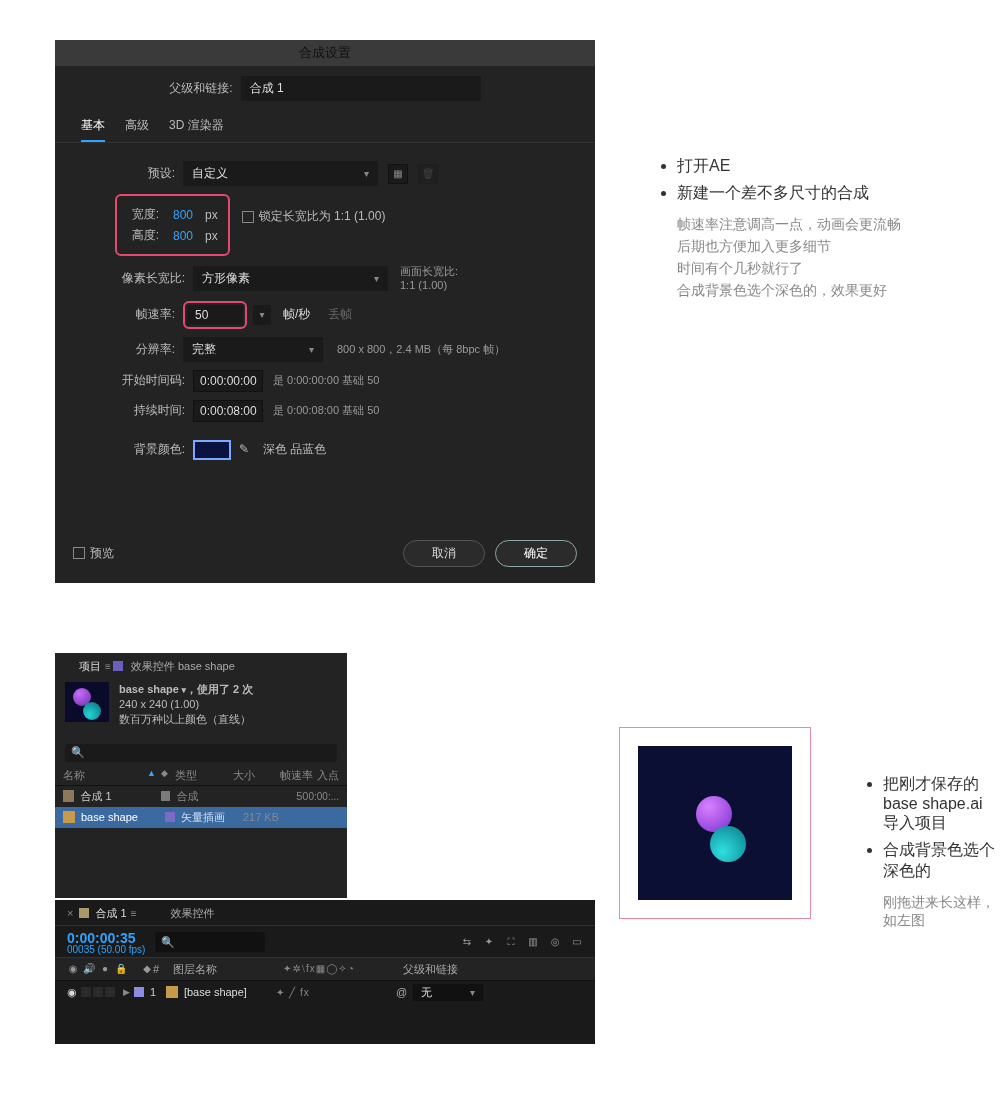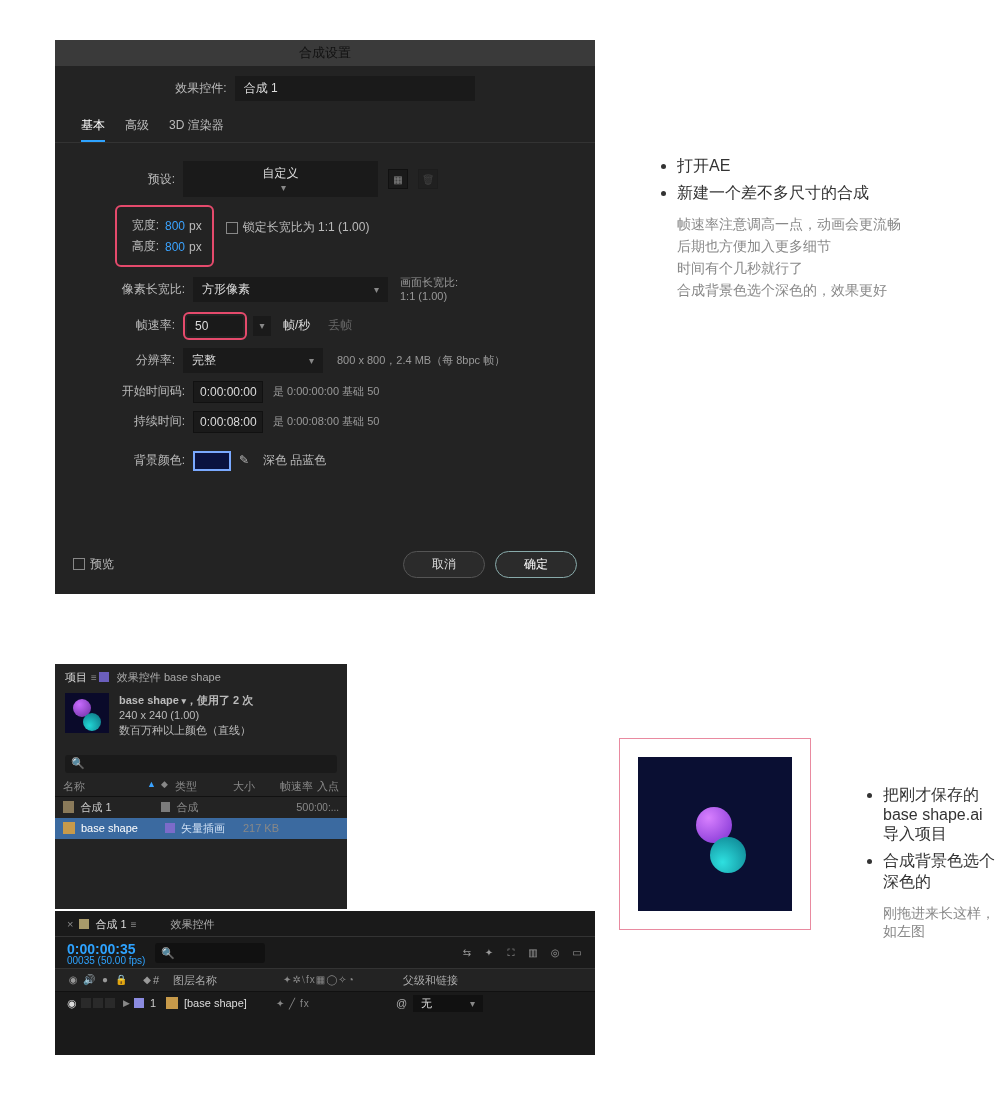--- a/index.html
+++ b/index.html
@@ -17,26 +17,26 @@
   .comp-name-input { width: 240px; }
 
   .tabs { display: flex; gap: 20px; padding: 6px 26px 0; border-bottom: 1px solid #333; }
   .tab { padding: 4px 0 6px; color: #bbb; cursor: pointer; }
   .tab.active { color: #fff; border-bottom: 2px solid #2ea3ff; }
 
   .body-inner { padding: 10px 24px 8px 60px; }
   .lbl { width: 60px; text-align: right; margin-right: 8px; color: #bbb; }
   .lbl.wide { width: 70px; }
   .select { background: #1a1a1a; border: 1px solid #1a1a1a; color: #ddd; padding: 3px 8px; display: inline-flex; align-items: center; justify-content: space-between; }
-  .preset-sel { width: 195px; flex-direction: column; }
+  .preset-sel { width: 195px; }
   .chev { font-size: 10px; color: #888; margin-left: 6px; }
   .after-icon { width: 20px; height: 20px; background: #1a1a1a; margin-left: 10px; border: 1px solid #111; display: inline-flex; align-items: center; justify-content: center; color: #888; font-size: 10px; }
 
   .dims-hl { border: 2px solid #e54a6c; border-radius: 6px; padding: 6px 10px; display: inline-block; }
-  .dim-row { display: flex; align-items: center; margin: 4px 0; }
+  .dim-row { display: flex; align-items: center; margin: 4px 0; gap: 8px; }
   .dim-lbl { width: 32px; text-align: right; margin-right: 6px; color: #bbb; }
   .blue { color: #3aa3ff; }
   .unit { color: #bbb; margin-left: 4px; }
   .lock-row { display: inline-flex; align-items: center; margin-left: 12px; color: #bbb; }
   .checkbox { width: 12px; height: 12px; border: 1px solid #888; margin-right: 5px; }
 
   .par-row .select { width: 195px; }
   .par-note { margin-left: 12px; color: #999; font-size: 11px; line-height: 1.3; }
 
   .fps-hl { border: 2px solid #e54a6c; border-radius: 6px; padding: 2px 2px; display: inline-flex; align-items: center; }
@@ -66,21 +66,21 @@
   .notes ul { list-style: disc; padding-left: 22px; }
   .notes li { margin: 6px 0; }
   .subnotes { margin: 12px 0 0 22px; color: #888; font-size: 14px; }
   .subnotes div { margin: 4px 0; }
 
   
   .sec2 { margin-top: 70px; display: flex; align-items: flex-start; }
   .left-col { display: flex; flex-direction: column; }
 
   .proj-panel { width: 292px; margin-left: 55px; background: #232323; color: #ccc; font-size: 11px; padding-bottom: 70px; }
-  .proj-tabs { display: flex; align-items: center; gap: 2px; padding: 6px 10px 4px; }
+  .proj-tabs { display: flex; align-items: center; gap: 2px; padding: 6px 24px 4px; }
   .proj-tab { color: #ddd; }
   .proj-tab .ham { color: #888; margin-left: 4px; font-size: 10px; }
   .proj-tab2 { color: #aaa; }
   .small-sq { width: 10px; height: 10px; background: #6b5fbd; margin-right: 6px; }
 
   .proj-head { display: flex; padding: 4px 10px 8px; }
   .proj-thumb { width: 44px; height: 40px; background: linear-gradient(160deg, #0a0a2a 0%, #0a0a2a 100%); position: relative; margin-right: 10px; }
   .proj-thumb::before { content: ""; position: absolute; left: 8px; top: 6px; width: 18px; height: 18px; border-radius: 50%; background: radial-gradient(circle at 35% 30%, #c86bff, #6b2fa0); }
   .proj-thumb::after  { content: ""; position: absolute; left: 18px; top: 20px; width: 18px; height: 18px; border-radius: 50%; background: radial-gradient(circle at 35% 70%, #22d6d6, #0a6a7a); }
   .proj-info { color: #bbb; line-height: 1.4; }
@@ -165,21 +165,21 @@
 </head>
 <body>
 
 <div class="page">
 
   <div class="sec1">
     <div class="dialog">
       <div class="dlg-title">合成设置</div>
 
       <div class="dlg-row comp-name-row">
-        <label>效果控件:</label>
+        <label>父级和链接:</label>
         <div class="txtfield comp-name-input">合成 1</div>
       </div>
 
       <div class="tabs">
         <div class="tab active">基本</div>
         <div class="tab">高级</div>
         <div class="tab">3D 渲染器</div>
       </div>
 
       <div class="body-inner">

